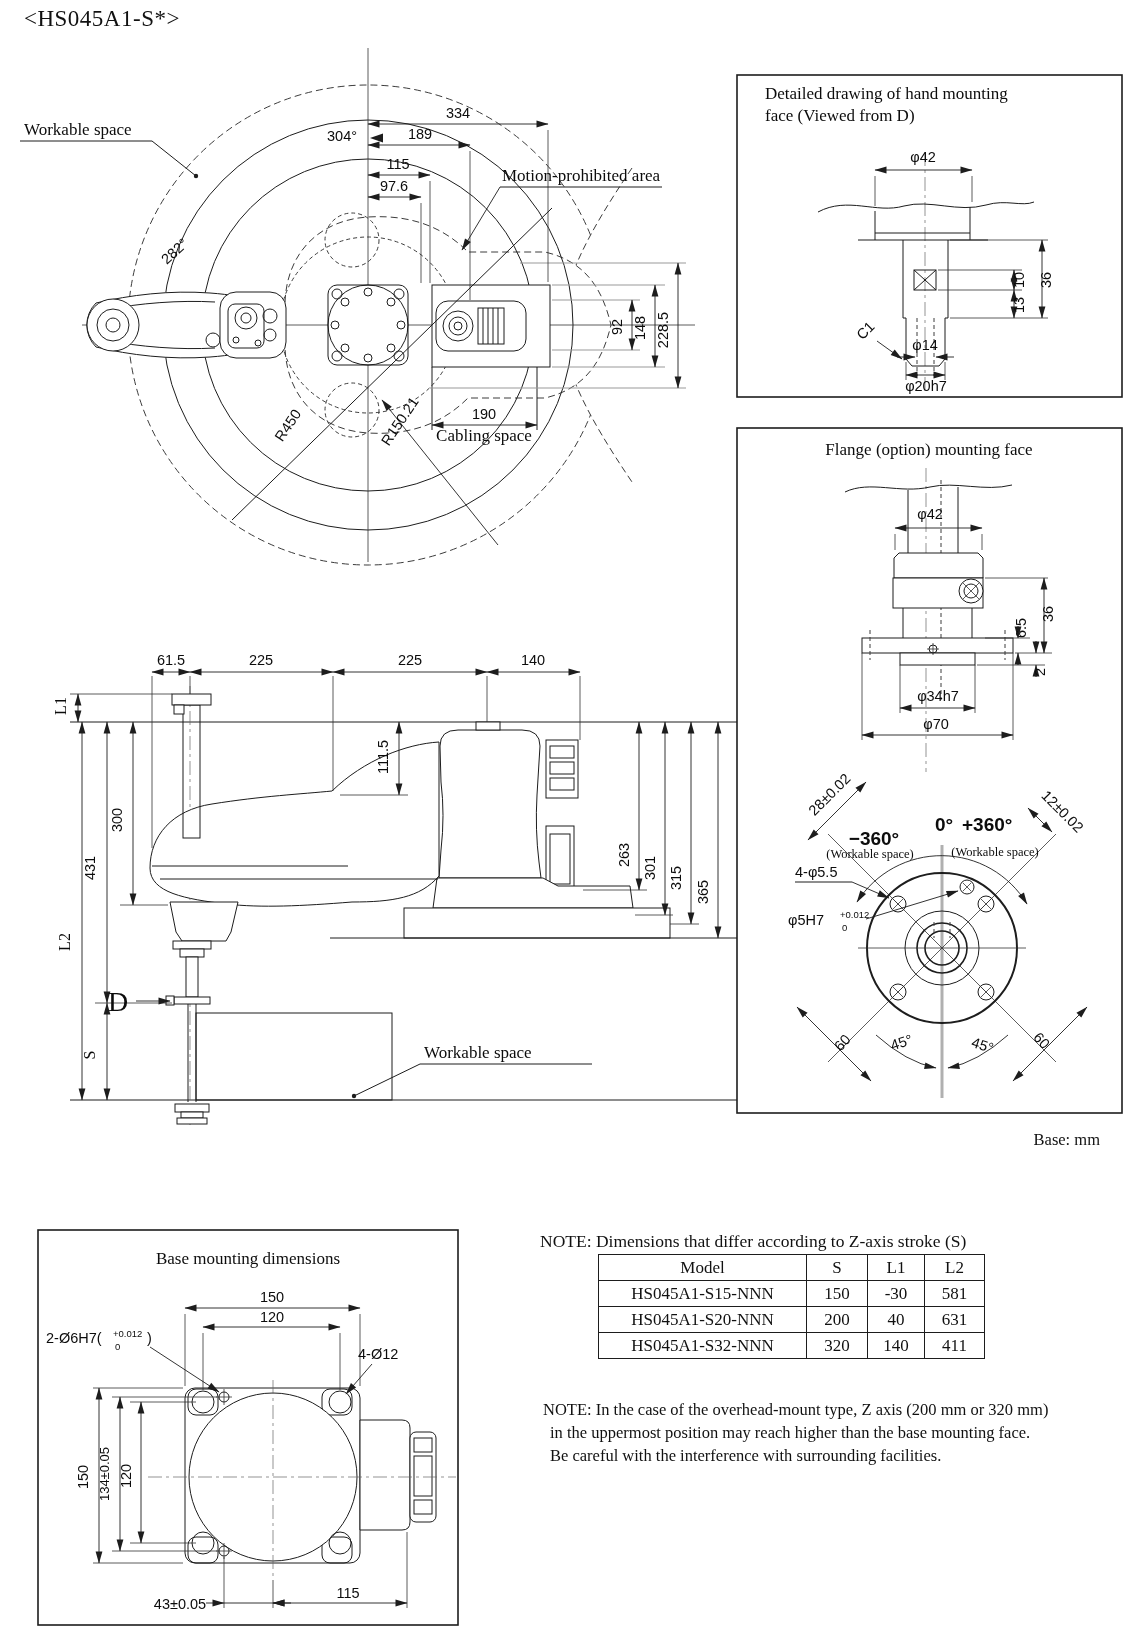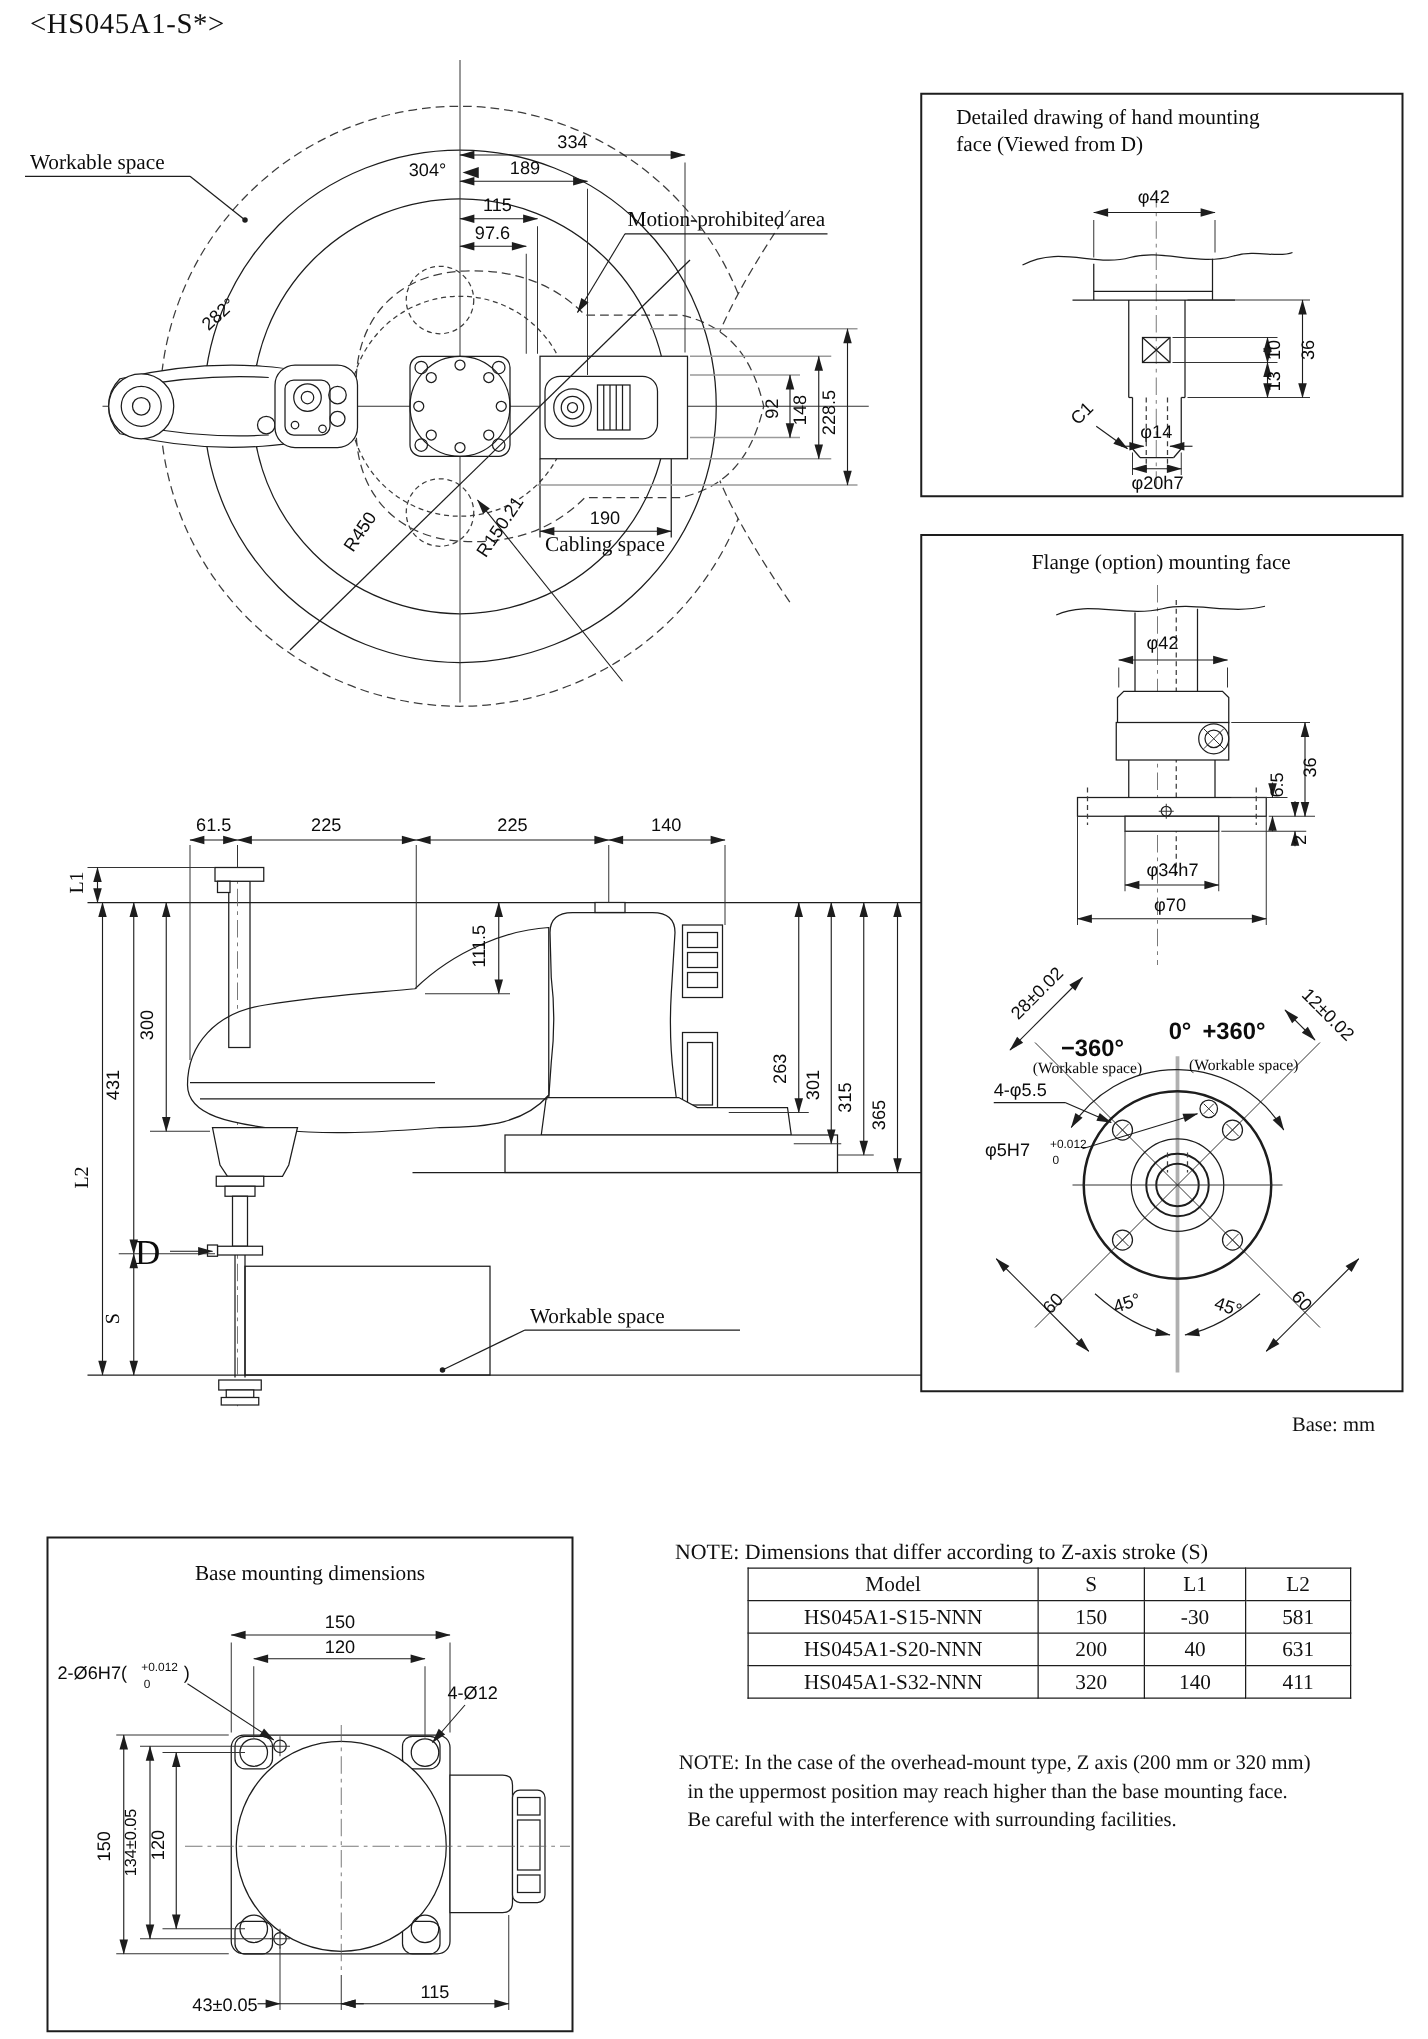--- a/index.html
+++ b/index.html
@@ -6,21 +6,21 @@
   #page{position:relative;width:1142px;height:1631px;background:#fff;overflow:hidden;
         font-family:"Liberation Serif",serif;color:#111;}
   .abs{position:absolute;}
   #doc-title{left:24px;top:6px;font-size:23px;letter-spacing:.5px;}
   #unit-label{left:960px;top:1130px;width:140px;text-align:right;font-size:16.5px;}
   #note1{left:540px;top:1219px;font-size:17.5px;white-space:nowrap;margin-top:12px;}
   #note2{left:543px;top:1398px;font-size:16.5px;line-height:23px;white-space:nowrap;}
   #note2 .cont{padding-left:7px;}
   #spec-table{left:598px;top:1254px;border-collapse:collapse;font-size:17px;}
   #spec-table td,#spec-table th{border:1.6px solid #1d1d1d;text-align:center;
-      font-weight:normal;height:25px;padding:0 18px;line-height:1;}
+      font-weight:normal;height:25px;padding:0 6px;line-height:1;}
   #spec-table .c-model{width:195px;}
   #spec-table .c-s{width:48px;}
   #spec-table .c-l1{width:44px;}
   #spec-table .c-l2{width:47px;}
   svg{position:absolute;left:0;top:0;}
   .s1{stroke:#1d1d1d;stroke-width:1;fill:none;}
   .s2{stroke:#1d1d1d;stroke-width:2;fill:none;}
   .sw{fill:#fff;stroke:#1d1d1d;stroke-width:1;}
   .sd{stroke:#3c3c3c;stroke-width:1;fill:none;stroke-dasharray:7 4;}
   .sd2{stroke:#3c3c3c;stroke-width:1;fill:none;stroke-dasharray:4 3;}

